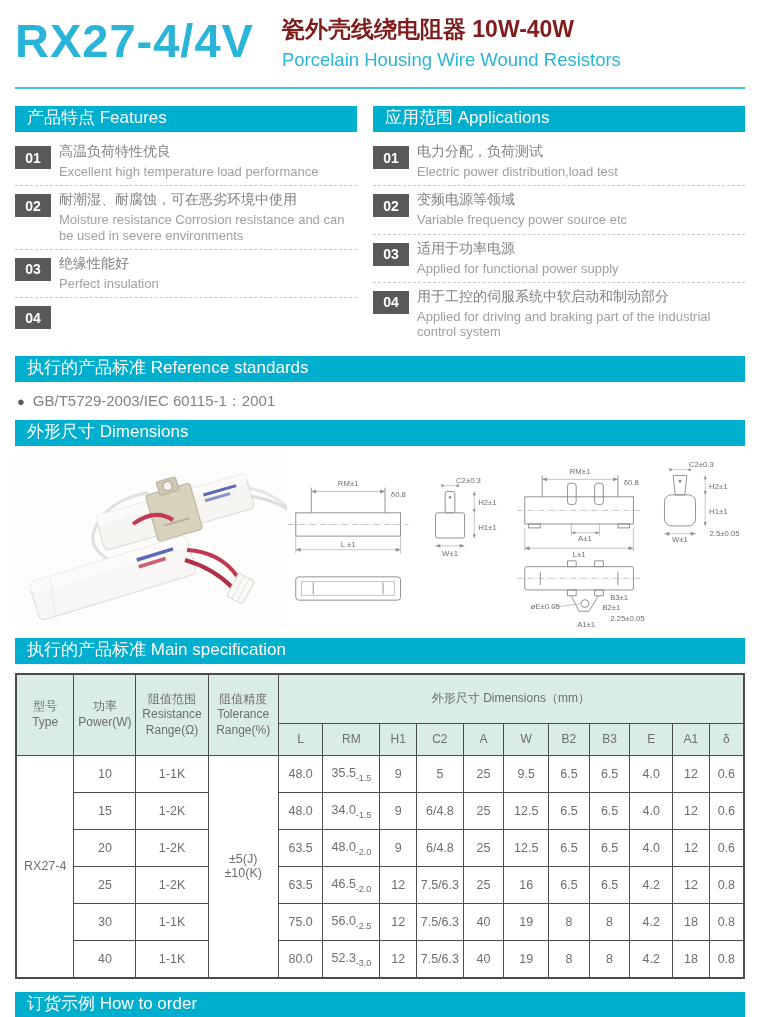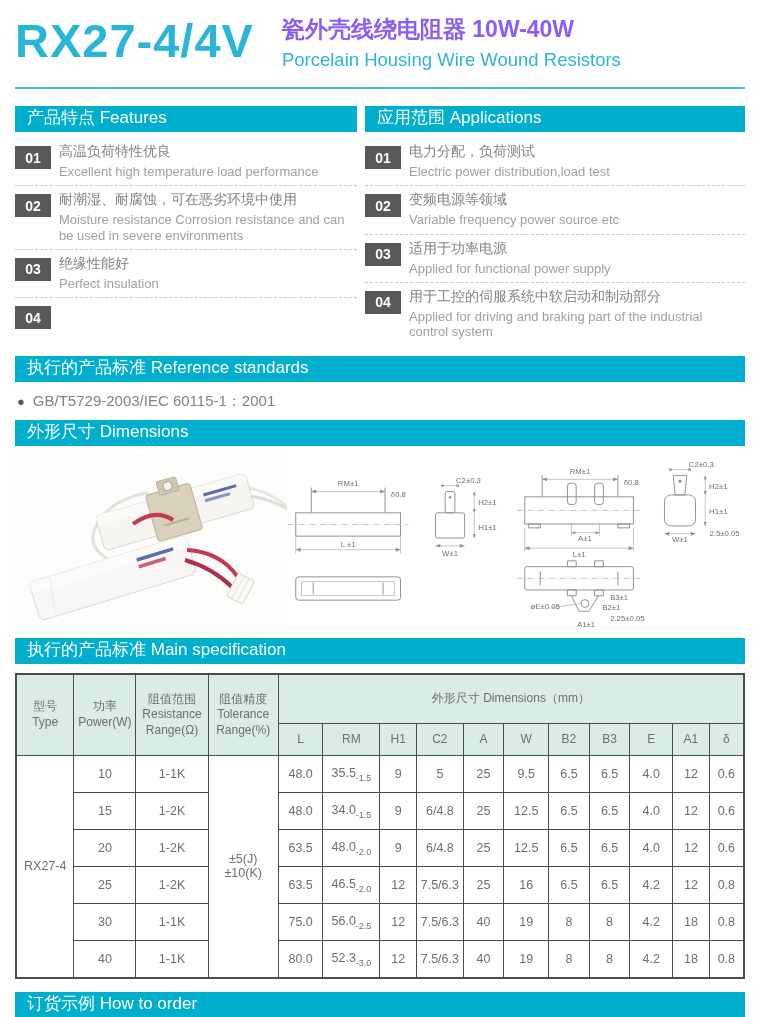--- a/index.html
+++ b/index.html
@@ -7,26 +7,26 @@
   .page {
     width:760px; height:1017px; background:#ffffff; position:relative;
     font-family:"Liberation Sans", sans-serif; overflow:hidden;
   }
   .inner { padding:10px 15px 0 15px; }
 
   
   .hdr { display:flex; align-items:center; }
   .model { font-size:47px; font-weight:bold; color:#2ab5d8; letter-spacing:1px; line-height:58px; }
   .subtitle { margin-left:28px; margin-top:4px; }
-  .sub-cn { font-size:23px; font-weight:bold; color:#8b5cf6; }
+  .sub-cn { font-size:23px; font-weight:bold; color:#7f1d1d; }
   .sub-en { font-size:18.5px; color:#2ab5d8; margin-top:4px; }
   .divider { border:none; border-top:2px solid #41c1dc; margin-top:16px; }
 
   
-  .columns { display:flex; gap:8px; margin-top:17px; }
+  .columns { display:flex; gap:16px; margin-top:17px; }
   .col-f { width:342px; flex:none; }
   .col-a { flex:1; }
   .bar {
     background:#00aecd; color:#ffffff; font-size:17px;
     padding:2px 0 4px 12px; line-height:20px;
   }
   .items { padding-top:6px; }
   .item { display:flex; padding:5px 0 6px 0; border-bottom:1px dashed #c7c8ca; }
   .item:last-child { border-bottom:none; }
   .badge {

